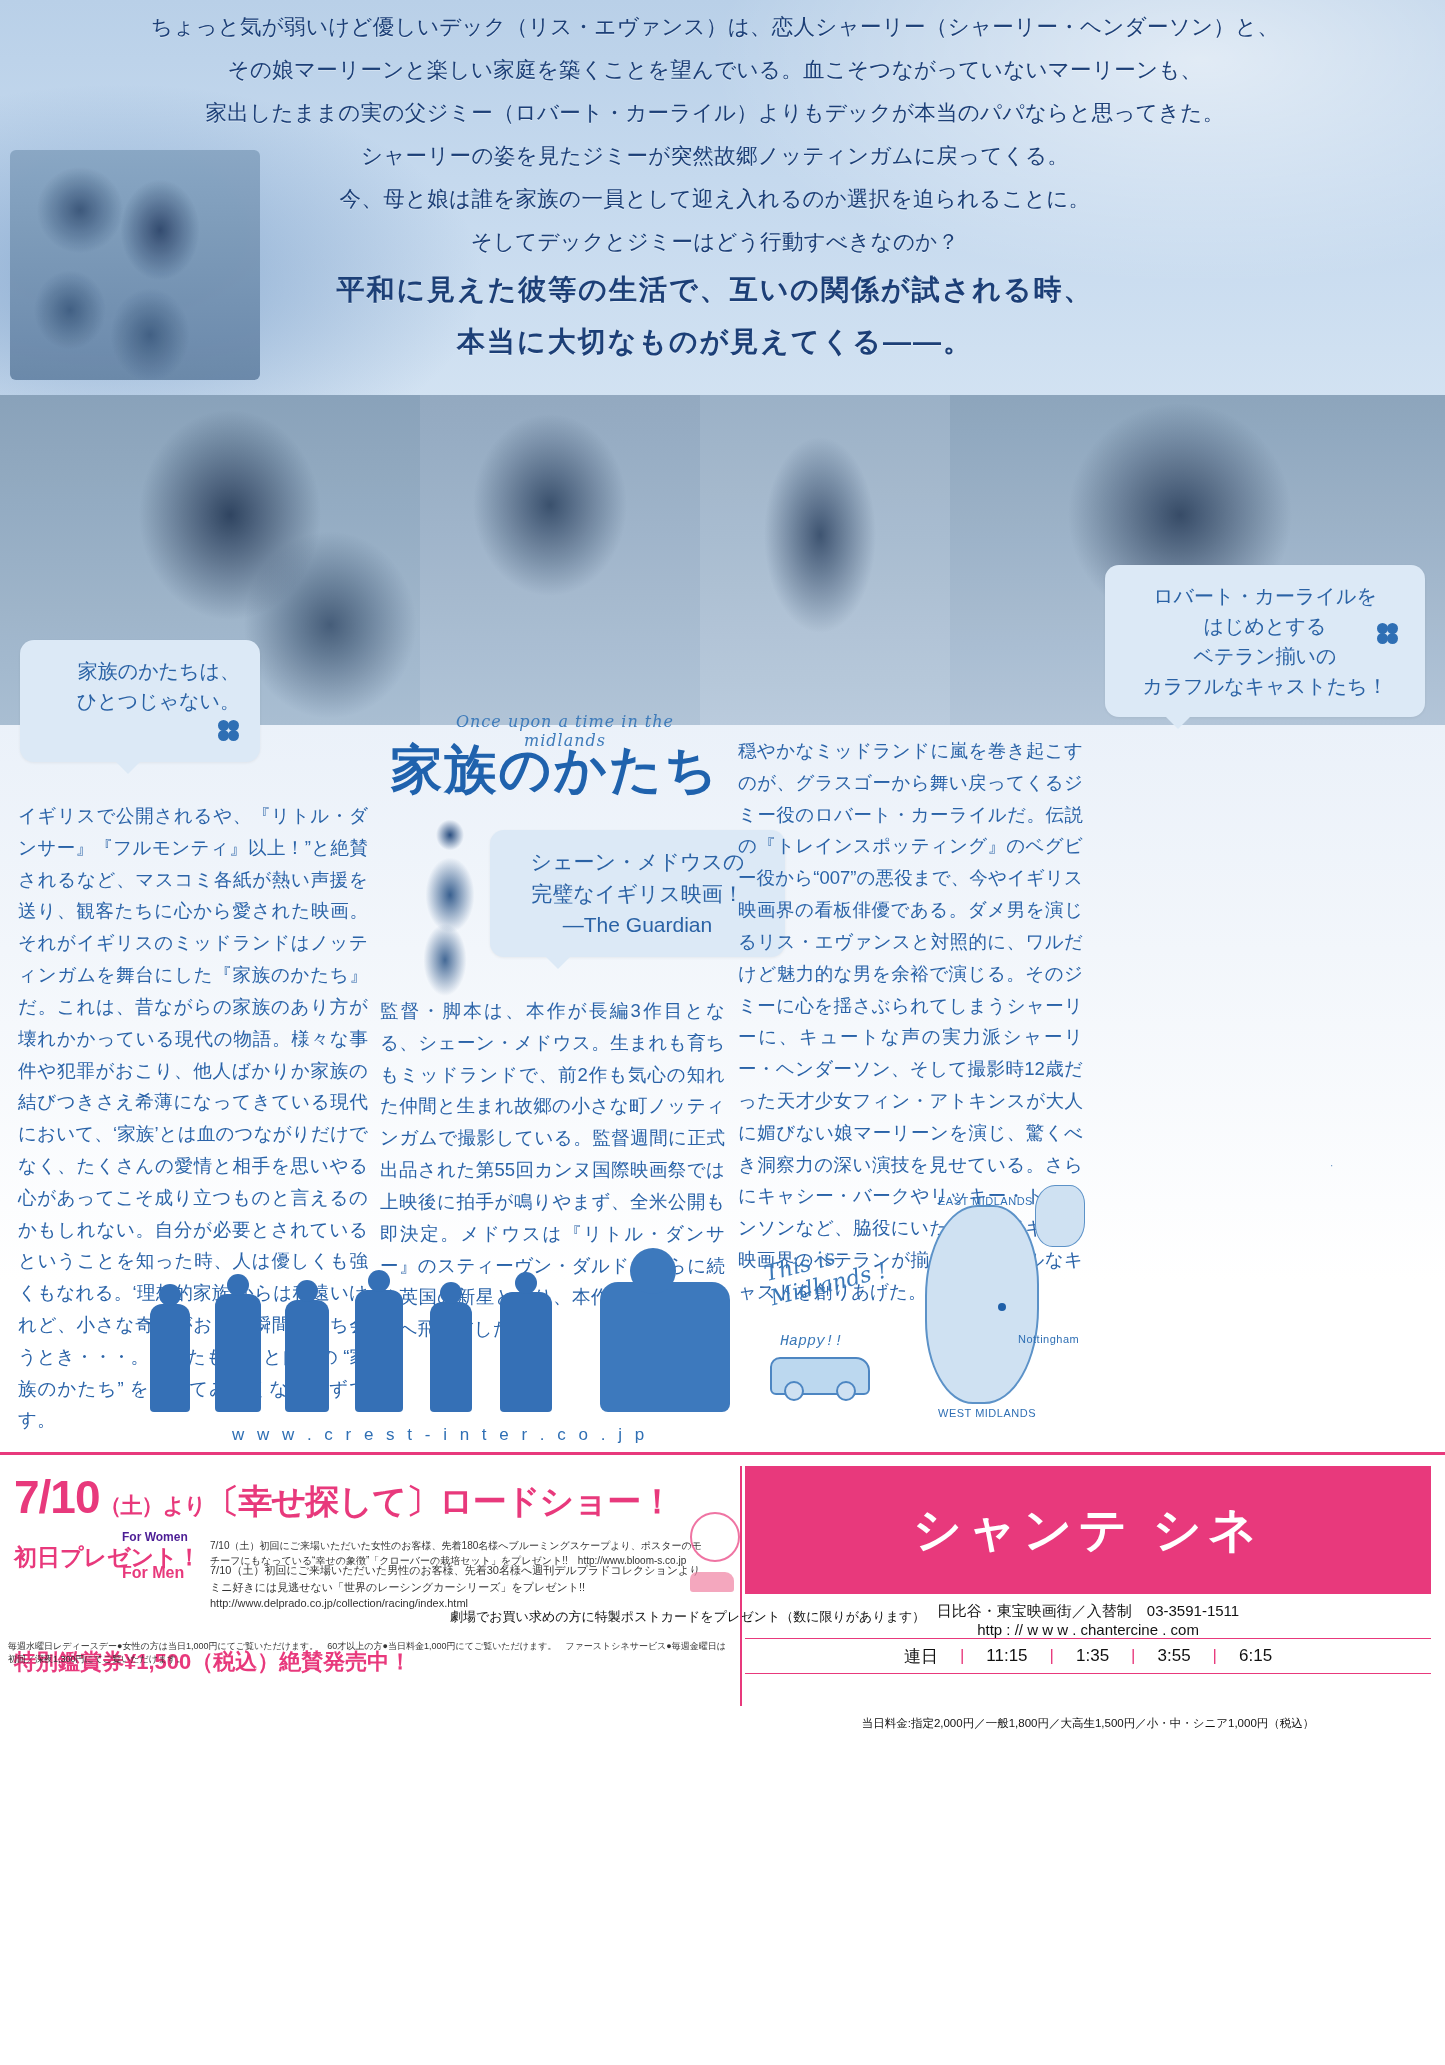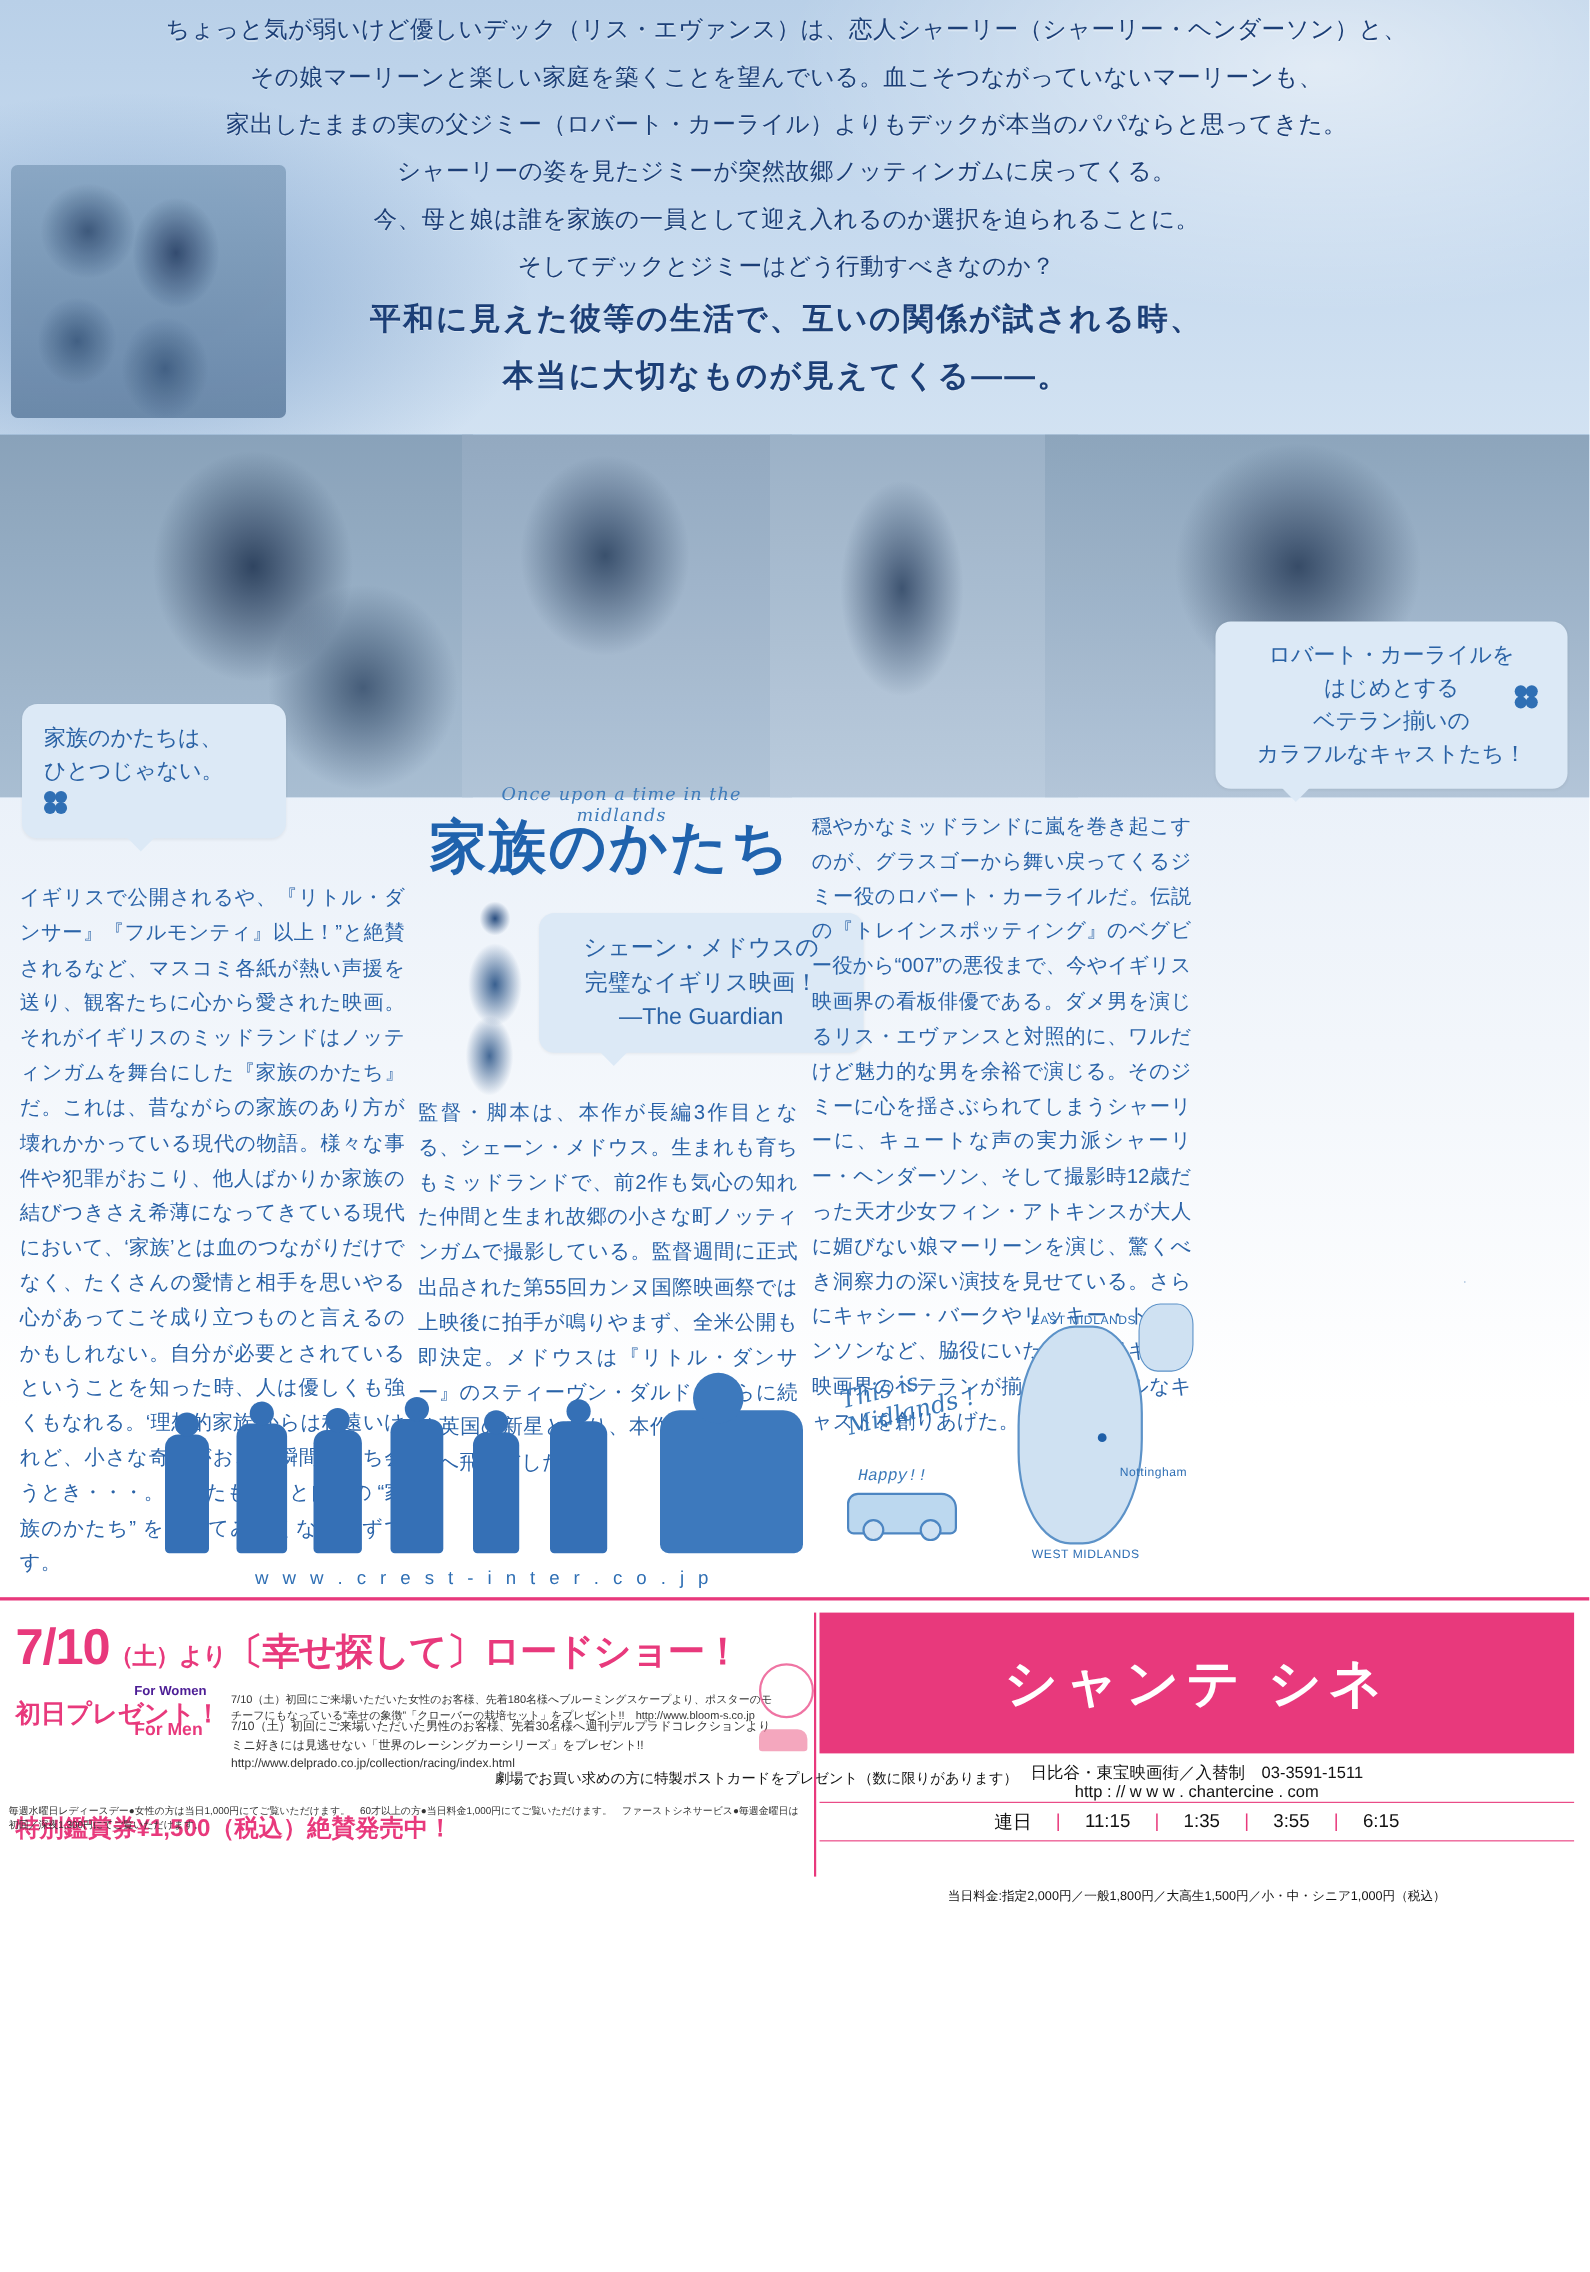--- a/index.html
+++ b/index.html
@@ -81,20 +81,21 @@
   }
   
   .bubble{
     position:absolute;
     background:#dce9f6;
     border-radius:14px;
     color:#2a62a5;
     font-size:20px;line-height:1.5;
     padding:16px 20px;
     box-shadow:0 1px 3px rgba(0,0,0,.06);
+    text-align:right;
   }
   .bubble:after{
     content:"";position:absolute;width:0;height:0;
   }
   .bub-left{left:20px;top:640px;width:200px;}
   .bub-left:after{left:95px;bottom:-26px;border:13px solid transparent;border-top-color:#dce9f6;border-bottom-width:14px;}
   .bub-right{right:20px;top:565px;width:280px;text-align:center;}
   .bub-right:after{left:60px;bottom:-26px;border:13px solid transparent;border-top-color:#dce9f6;border-bottom-width:14px;}
   .bub-guardian{left:490px;top:830px;width:255px;text-align:center;font-size:21px;}
   .bub-guardian:after{left:55px;bottom:-26px;border:13px solid transparent;border-top-color:#dce9f6;border-bottom-width:14px;}

